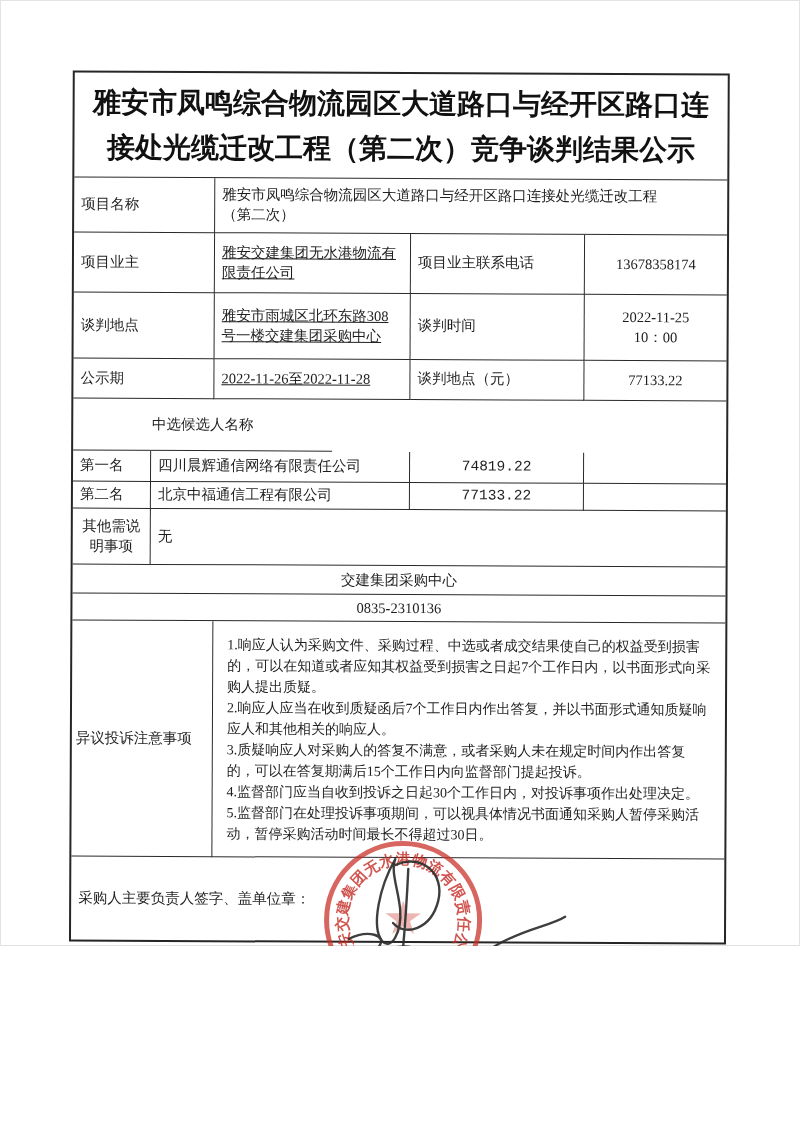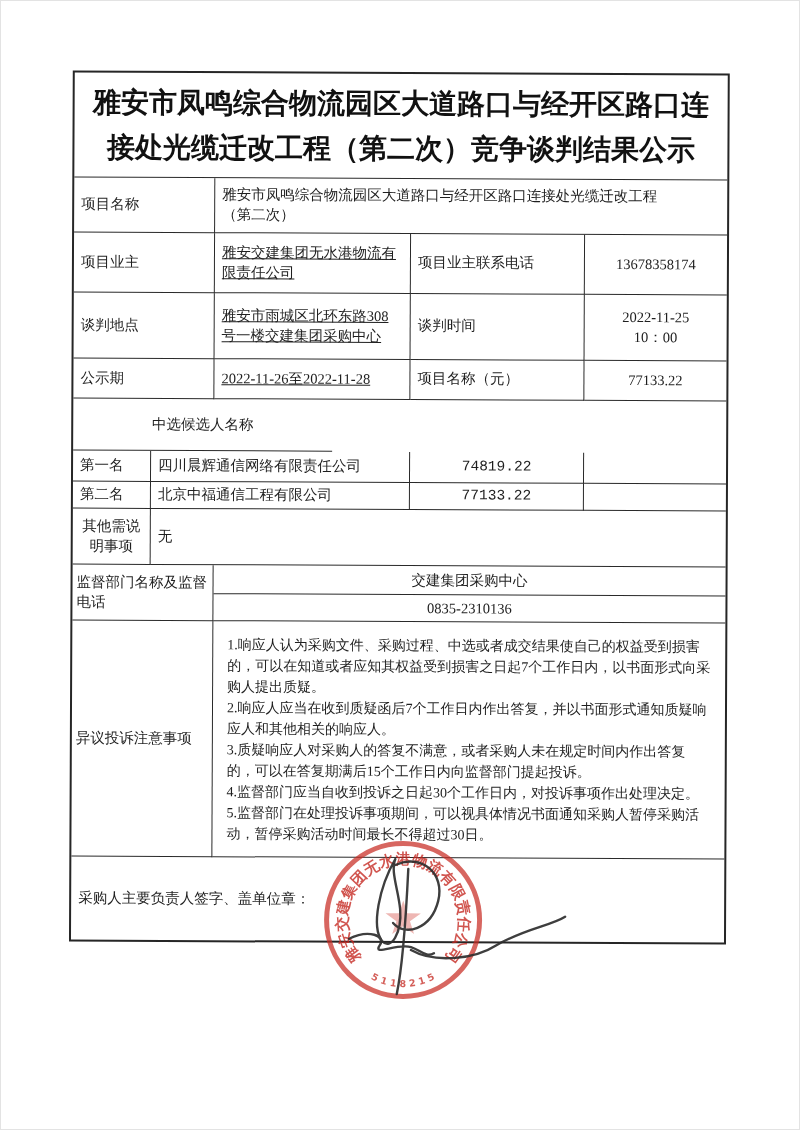--- a/index.html
+++ b/index.html
@@ -1,17 +1,17 @@
 <!DOCTYPE html>
 <html><head>
 <meta charset="utf-8">
 <style>
   html,body{margin:0;padding:0;background:#ffffff;}
   .sheet{
-    position:relative;width:800px;height:1130px;background:#fff;overflow:hidden;
+    position:relative;width:800px;height:946px;background:#fff;overflow:hidden;
     font-family:"Liberation Serif","DejaVu Serif",serif;color:#1f1f1f;
     box-shadow:inset 0 0 0 1px #e3e3e3;
   }
   .scan{position:absolute;left:0;top:0;width:800px;height:1130px;
     transform:rotate(.25deg);transform-origin:400px 480px;}
   .tbl{
     position:absolute;left:71px;top:72px;width:657px;height:871px;
     border:2px solid #262626;box-sizing:border-box;
     display:flex;flex-direction:column;background:transparent;
   }
@@ -103,21 +103,21 @@
         <div class="cell w-val2">雅安市雨城区北环东路308号一楼交建集团采购中心</div>
         <div class="cell w-val3">谈判时间</div>
         <div class="cell w-last ctr">
             <span class="time-val ctr">2022-11-25 10：00</span>
           </div>
       </div>
 
       <div class="row h40">
         <div class="cell w-label">公示期</div>
         <div class="cell w-val2">2022-11-26至2022-11-28</div>
-        <div class="cell w-val3">项目名称（元）</div>
+        <div class="cell w-val3">谈判地点（元）</div>
         <div class="cell w-last ctr">77133.22</div>
       </div>
 
       <div class="row h52">
         <div class="cell w-name ctr">中选候选人名称</div>
       </div>
 
       <div class="row h31">
         <div class="cell w-rank">第一名</div>
         <div class="cell w-name">四川晨辉通信网络有限责任公司</div>
@@ -131,21 +131,20 @@
         <div class="cell w-val3 ctr">77133.22</div>
         <div class="cell w-last"></div>
       </div>
 
       <div class="row h56">
         <div class="cell w-rank ctr">其他需说明事项</div>
         <div class="cell w-last">无</div>
       </div>
 
       <div class="row h56">
-        <div class="cell w-label tight-pad">监督部门名称及监督电话</div>
         <div class="stack">
           <div class="sub s1">交建集团采购中心</div>
           <div class="sub s2">0835-2310136</div>
         </div>
       </div>
 
       <div class="row h236">
         <div class="cell w-label tight-pad">异议投诉注意事项</div>
         <div class="cell objection-body">
           <p>1.响应人认为采购文件、采购过程、中选或者成交结果使自己的权益受到损害的，可以在知道或者应知其权益受到损害之日起7个工作日内，以书面形式向采购人提出质疑。</p>

